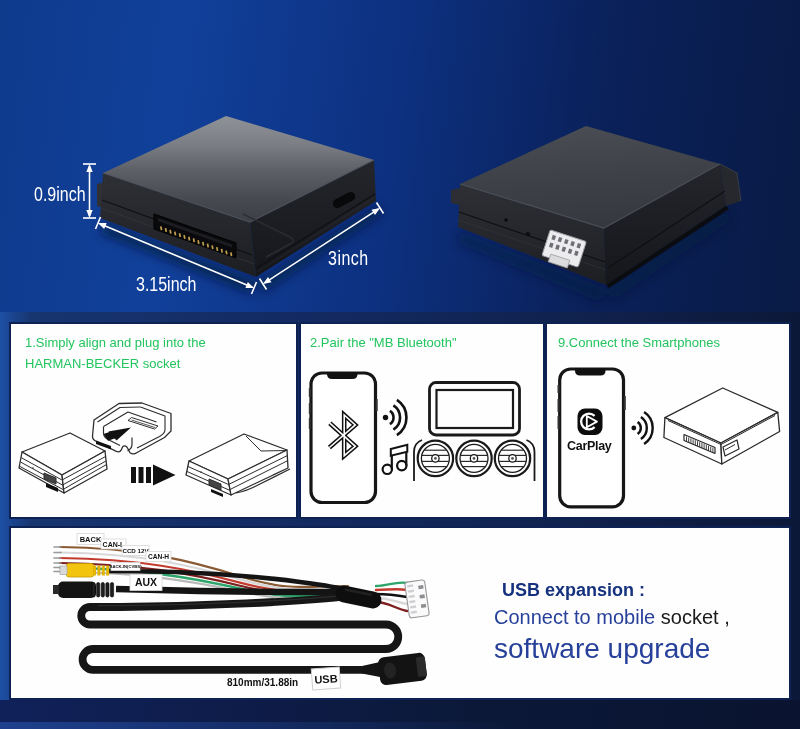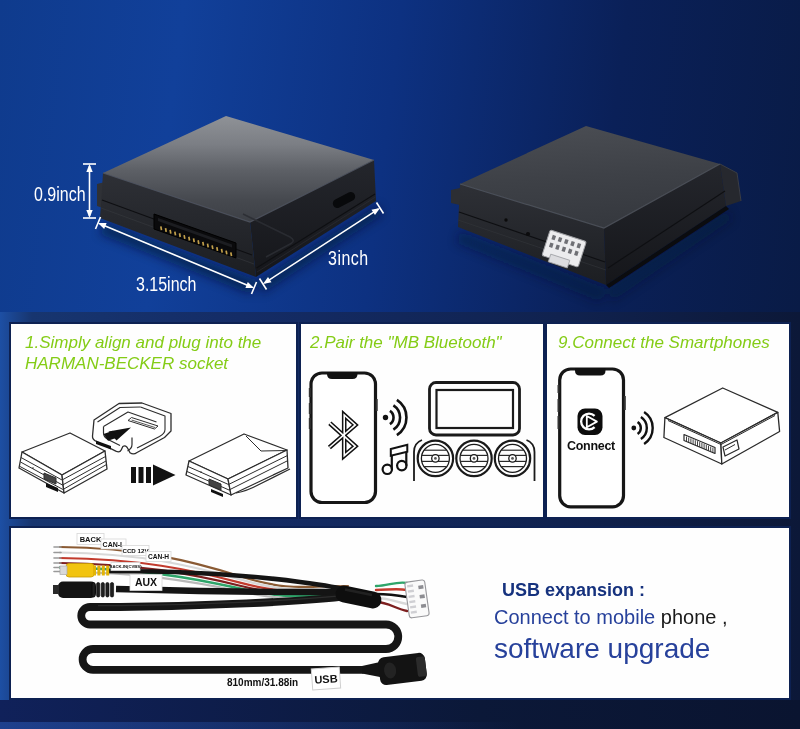--- a/index.html
+++ b/index.html
@@ -11,21 +11,21 @@
     background:linear-gradient(90deg,#1d4fa4 0%,#17356f 4%,#142c66 30%,#10224f 70%,#0c1838 100%);}
   .bot{position:absolute;left:0;top:700px;width:800px;height:29px;
     background:linear-gradient(90deg,#10215a 0%,#0b1838 60%,#0a1430 100%);}
   .bot::after{content:"";position:absolute;left:0;bottom:0;width:65%;height:7px;
     background:linear-gradient(90deg,rgba(40,85,175,0.6),rgba(12,24,60,0));}
   .panel{position:absolute;background:#fefefe;border:2px solid #0d2152;}
   .p1{left:9px;top:322px;width:285px;height:193px;}
   .p2{left:299px;top:322px;width:242px;height:193px;}
   .p3{left:545px;top:322px;width:242px;height:193px;}
   .pb{left:9px;top:526px;width:778px;height:170px;}
-  .h1{position:absolute;color:#84cc16;font-size:17px;line-height:20.5px;font-style:italic;}
+  .h1{position:absolute;color:#22c55e;font-size:13px;line-height:20.5px;}
   .dim{position:absolute;color:#fff;font-size:19.5px;transform:scaleX(0.82);transform-origin:0 0;white-space:pre;}
   svg.ovl{position:absolute;left:0;top:0;}
 </style>
 </head>
 <body>
 <div class="page">
   <div class="top"></div>
   <div class="mid"></div>
   <div class="bot"></div>
   <div class="panel p1"></div>
@@ -368,18 +368,18 @@
 <text x="146.0" y="586.28" font-family="Liberation Sans, sans-serif" font-size="10.5" font-weight="bold" fill="#111" text-anchor="middle">AUX</text>
 </g>
 </svg>
 
   <div class="dim" style="left:33.5px;top:182.5px;">0.9inch</div>
   <div class="dim" style="left:136px;top:273px;">3.15inch</div>
   <div class="dim" style="left:327.5px;top:247px;letter-spacing:0.6px;">3inch</div>
   <div class="h1" style="left:25px;top:333.3px;">1.Simply align and plug into the<br>HARMAN-BECKER socket</div>
   <div class="h1" style="left:310px;top:333.3px;">2.Pair the "MB Bluetooth"</div>
   <div class="h1" style="left:558px;top:333.3px;">9.Connect the Smartphones</div>
-  <div style="position:absolute;left:567px;top:439px;font-size:12.5px;letter-spacing:-0.3px;font-weight:bold;color:#111;">Connect</div>
+  <div style="position:absolute;left:567px;top:439px;font-size:12.5px;letter-spacing:-0.3px;font-weight:bold;color:#111;">CarPlay</div>
   <div style="position:absolute;left:502px;top:580px;font-size:18px;font-weight:bold;color:#16327e;">USB expansion&nbsp;:</div>
-  <div style="position:absolute;left:494px;top:606px;font-size:20px;color:#27419b;">Connect to mobile <span style="color:#1a1a1a;">phone ,</span></div>
+  <div style="position:absolute;left:494px;top:606px;font-size:20px;color:#27419b;">Connect to mobile <span style="color:#1a1a1a;">socket ,</span></div>
   <div style="position:absolute;left:494px;top:633px;font-size:28px;color:#27419b;">software upgrade</div>
   <div style="position:absolute;left:227px;top:677px;font-size:10px;font-weight:bold;color:#111;">810mm/31.88in</div>
 </div>
 
 </body></html>

